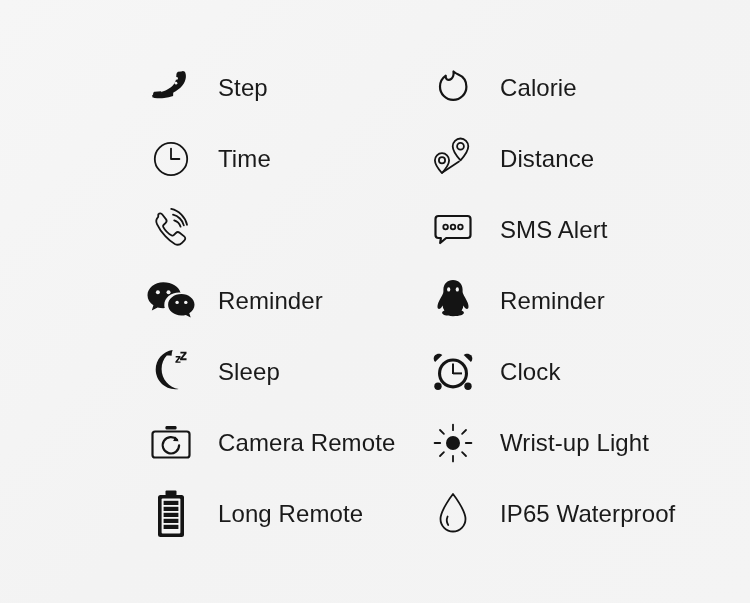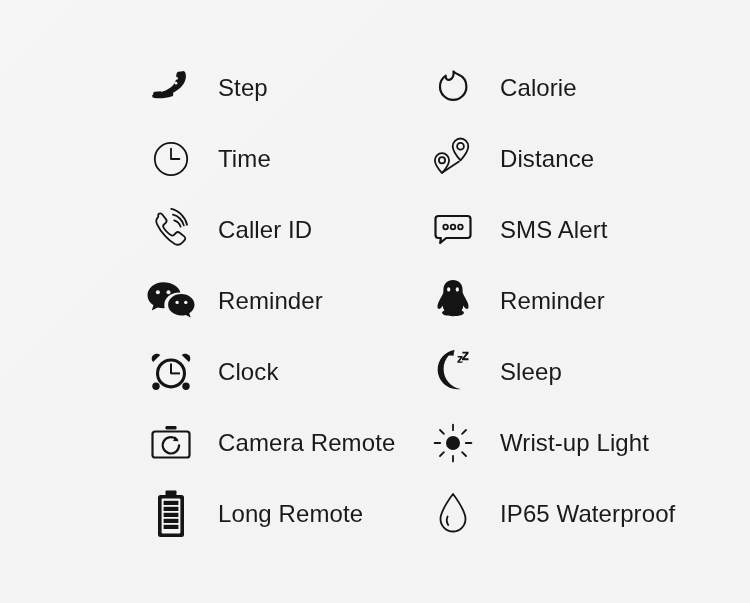--- a/index.html
+++ b/index.html
@@ -120,21 +120,20 @@
 
     <div class="feature-row">
       <span class="icon-cell">
         <svg width="48" height="46" viewBox="0 0 48 46">
           <path class="stroke-thin" d="M11.3 7.3c1.2-1.2 3-1.1 4 .2l3.6 4.6c.9 1.1.8 2.7-.2 3.7l-2.2 2.2c-.5.5-.6 1.3-.3 1.9 1.9 3.7 4.9 6.7 8.6 8.6.6.3 1.4.2 1.9-.3l2.2-2.2c1-1 2.6-1.1 3.7-.2l4.6 3.6c1.3 1 1.4 2.8.2 4l-2.4 2.4c-1.9 1.9-4.8 2.4-7.2 1.2C22.1 33.9 14.1 25.9 10 17.1c-1.2-2.4-.7-5.3 1.2-7.2z"></path>
           <path class="stroke-thin" d="M26.0 7.6c2.6.6 5.0 2.0 6.9 3.9 1.9 1.9 3.3 4.3 3.9 6.9"></path>
           <path class="stroke-thin" d="M27.2 13.3c1.5.5 2.9 1.3 4.0 2.4 1.1 1.1 1.9 2.5 2.4 4.0"></path>
           <path class="stroke-thin" d="M24.2 1.9c3.8.8 7.4 2.8 10.2 5.7 2.8 2.8 4.8 6.4 5.6 10.2"></path>
         </svg>
       </span>
-      <span class="feature-label">Caller ID</span>
     </div>
 
     <div class="feature-row">
       <span class="icon-cell">
         <svg width="42" height="38" viewBox="0 0 42 38">
           <path class="stroke" d="M6.5 5.0h29c1.7 0 3 1.3 3 3v16c0 1.7-1.3 3-3 3H14.2l-6.0 5.0.7-5.0H6.5c-1.7 0-3-1.3-3-3v-16c0-1.7 1.3-3 3-3z"></path>
           <circle class="stroke-thin" cx="13.6" cy="16.0" r="2.3"></circle>
           <circle class="stroke-thin" cx="21.0" cy="16.0" r="2.3"></circle>
           <circle class="stroke-thin" cx="28.4" cy="16.0" r="2.3"></circle>
         </svg>
@@ -158,47 +157,47 @@
 
     <div class="feature-row">
       <span class="icon-cell">
         <svg width="40" height="46" viewBox="0 0 40 46">
           <path class="fill" d="M20 2.0c-5.6 0-9.6 4.0-9.6 9.5 0 1.5.1 2.6-.3 3.7-1.1 3.0-3.5 6.1-4.7 9.4-.9 2.5-1.2 4.6-.6 5.6.5.8 1.6.9 2.6.3 1.0-.6 1.6-1.7 2.1-2.9.3 1.9.9 3.6 1.9 5.0-1.4.5-2.3 1.3-2.3 2.2 0 1.9 4.0 3.4 10.9 3.4s10.9-1.5 10.9-3.4c0-.9-.9-1.7-2.3-2.2 1.0-1.4 1.6-3.1 1.9-5.0.5 1.2 1.1 2.3 2.1 2.9 1.0.6 2.1.5 2.6-.3.6-1.0.3-3.1-.6-5.6-1.2-3.3-3.6-6.4-4.7-9.4-.4-1.1-.3-2.2-.3-3.7 0-5.5-4.0-9.5-9.6-9.5z"></path>
           <ellipse cx="15.7" cy="11.4" rx="1.6" ry="2.2" fill="#f4f4f4"></ellipse>
           <ellipse cx="24.3" cy="11.4" rx="1.6" ry="2.2" fill="#f4f4f4"></ellipse>
         </svg>
       </span>
       <span class="feature-label">Reminder</span>
+    </div>
+
+    <div class="feature-row">
+      <span class="icon-cell">
+        <svg width="46" height="44" viewBox="0 0 46 44">
+          <path class="fill" d="M24.6 11.8c0-2.0.3-4.0 1.0-5.8C16.0 7.3 8.7 15.6 8.7 25.6c0 10.9 8.8 19.7 19.7 19.7 1.1 0 2.2-.1 3.3-.3-9.6-1.6-17.1-10.0-17.1-20.1 0-5.2 2.0-9.9 5.2-13.4 1.6 0 3.2.1 4.8.3z" transform="translate(-1,-6)"></path>
+          <path class="fill" d="M25.5 6.8h6.2v1.8l-4.0 5.0h4.0v1.9h-6.6v-1.8l4.0-5.0h-3.6z" transform="scale(0.78) translate(10,1)"></path>
+          <path class="fill" d="M33.0 2.0h6.8v1.9l-4.4 5.4h4.4v2.0h-7.2v-1.9l4.4-5.4h-4.0z" transform="scale(0.9) translate(3,0)"></path>
+        </svg>
+      </span>
+      <span class="feature-label">Sleep</span>
     </div>
 
     <div class="feature-row">
       <span class="icon-cell">
         <svg width="46" height="46" viewBox="0 0 46 46">
           <path class="fill" d="M5.0 6.2c2.0-2.0 5.2-2.1 7.3-.2l-7.2 7.0c-1.9-2.0-1.9-4.9-.1-6.8z"></path>
           <path class="fill" d="M41.0 6.2c-2.0-2.0-5.2-2.1-7.3-.2l7.2 7.0c1.9-2.0 1.9-4.9.1-6.8z"></path>
           <circle class="fill" cx="8.0" cy="37.2" r="3.7"></circle>
           <circle class="fill" cx="38.0" cy="37.2" r="3.7"></circle>
           <circle class="fill" cx="23" cy="24.4" r="15.0"></circle>
           <circle cx="23" cy="24.4" r="11.9" fill="#f4f4f4"></circle>
           <path class="fill" d="M22.0 14.4h2.0v10.5h-2.0z"></path>
           <path class="fill" d="M23.0 23.4h9.0v2.0h-9.0z"></path>
         </svg>
       </span>
       <span class="feature-label">Clock</span>
-    </div>
-
-    <div class="feature-row">
-      <span class="icon-cell">
-        <svg width="46" height="44" viewBox="0 0 46 44">
-          <path class="fill" d="M24.6 11.8c0-2.0.3-4.0 1.0-5.8C16.0 7.3 8.7 15.6 8.7 25.6c0 10.9 8.8 19.7 19.7 19.7 1.1 0 2.2-.1 3.3-.3-9.6-1.6-17.1-10.0-17.1-20.1 0-5.2 2.0-9.9 5.2-13.4 1.6 0 3.2.1 4.8.3z" transform="translate(-1,-6)"></path>
-          <path class="fill" d="M25.5 6.8h6.2v1.8l-4.0 5.0h4.0v1.9h-6.6v-1.8l4.0-5.0h-3.6z" transform="scale(0.78) translate(10,1)"></path>
-          <path class="fill" d="M33.0 2.0h6.8v1.9l-4.4 5.4h4.4v2.0h-7.2v-1.9l4.4-5.4h-4.0z" transform="scale(0.9) translate(3,0)"></path>
-        </svg>
-      </span>
-      <span class="feature-label">Sleep</span>
     </div>
 
     <div class="feature-row">
       <span class="icon-cell">
         <svg width="46" height="42" viewBox="0 0 46 42">
           <rect class="stroke" x="4.5" y="9.5" width="37" height="26" rx="2.6"></rect>
           <rect class="fill" x="17.5" y="4.0" width="11" height="3.4" rx="1.2"></rect>
           <path class="stroke" d="M29.0 17.8a8.2 8.2 0 1 0 2.1 5.5"></path>
           <path class="fill" d="M27.5 14.6l3.2 4.6-5.6-.2z"></path>
         </svg>

